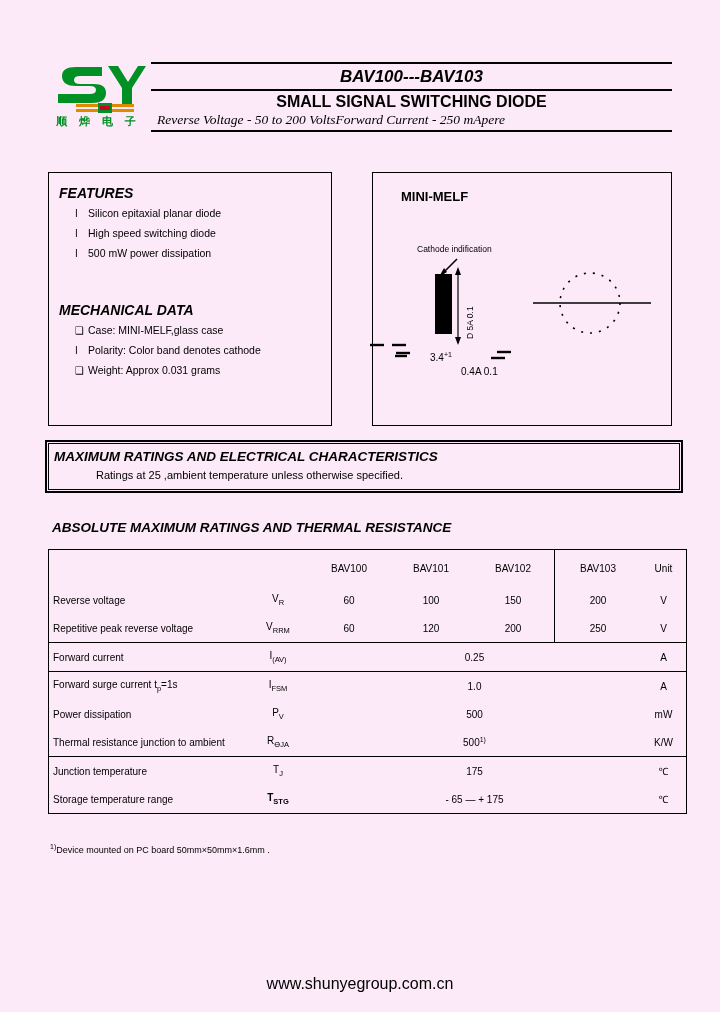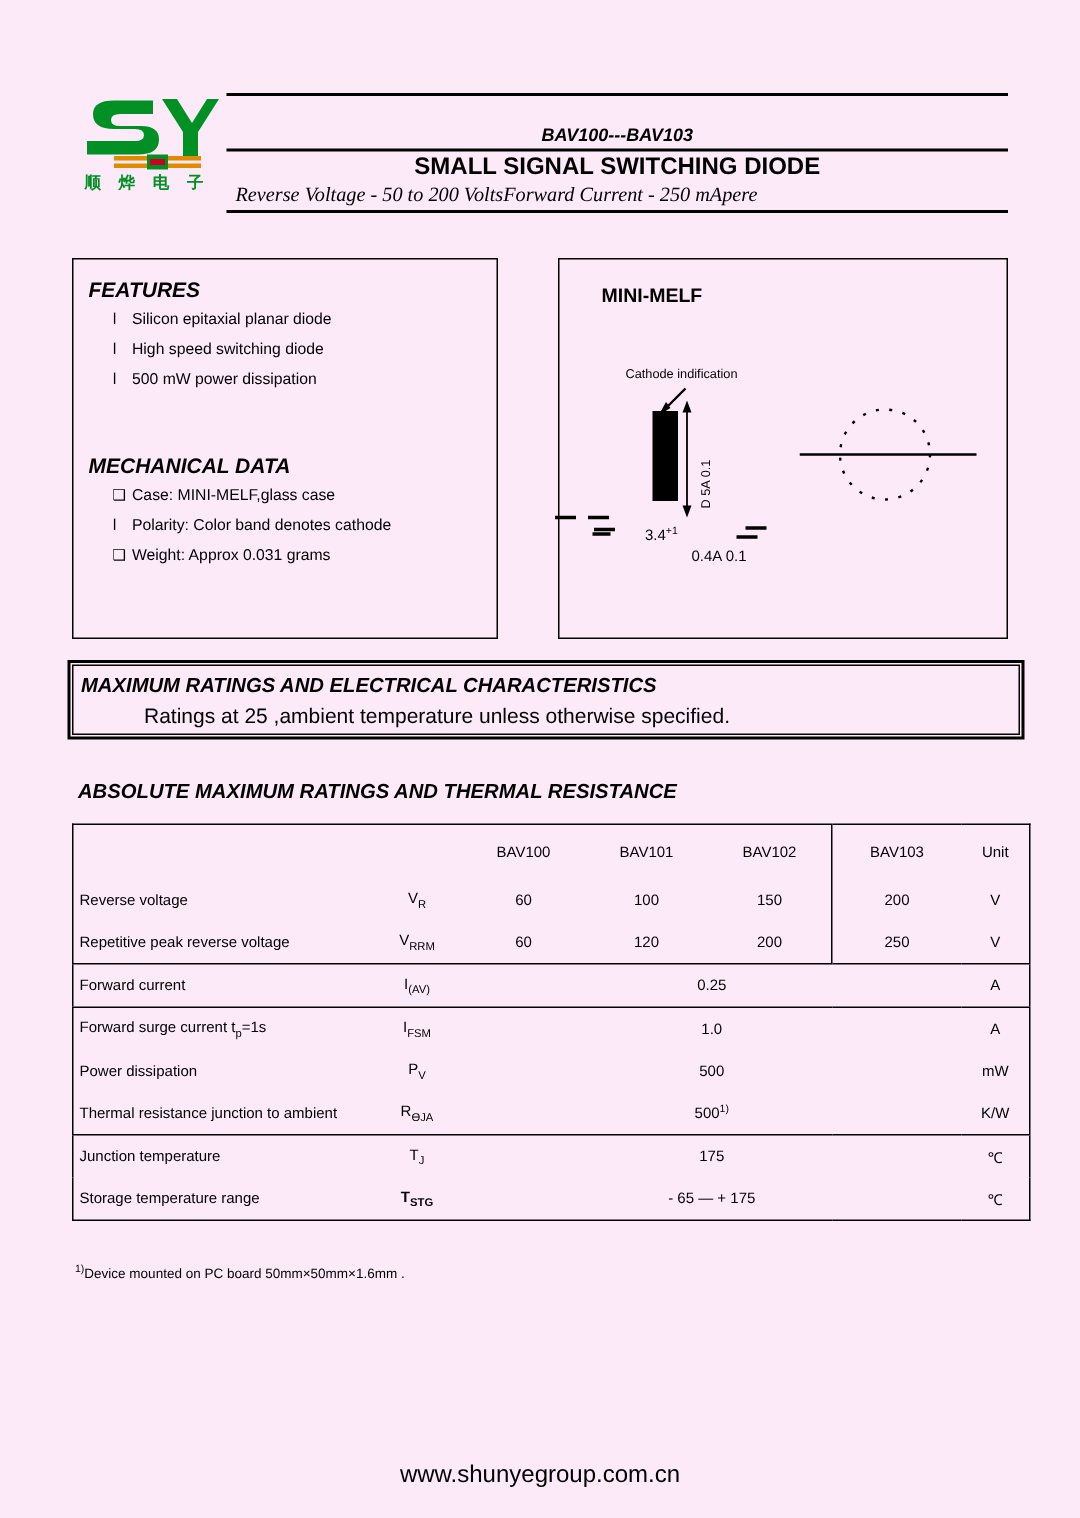--- a/index.html
+++ b/index.html
@@ -61,24 +61,23 @@
     border-top: 2px solid #000;
     height: 0;
     font-size: 0;
     line-height: 0;
   }
   .rule-thin { border-top: 2px solid #000; }
   .h-title {
     text-align: center;
     font-style: italic;
     font-weight: bold;
-    font-size: 12px;
+    font-size: 17px;
     letter-spacing: 0px;
     padding: 3px 0 2px 0;
-    margin-top: 16px;
   }
   .h-sub {
     text-align: center;
     font-weight: bold;
     font-size: 16px;
     letter-spacing: 0px;
     padding: 2px 0 1px 0;
   }
   .h-line3 {
     display: flex;
@@ -161,21 +160,21 @@
     outline: 2px solid #000;
     outline-offset: 1px;
   }
   .banner-title {
     font-style: italic;
     font-weight: bold;
     font-size: 13.5px;
     margin: 5px 0 0 5px;
   }
   .banner-sub {
-    font-size: 14px;
+    font-size: 11px;
     margin: 5px 0 0 24px;
     padding-left: 23px;
   }
 
   #abs-heading {
     position: absolute;
     left: 52px;
     top: 520px;
     font-style: italic;
     font-weight: bold;

